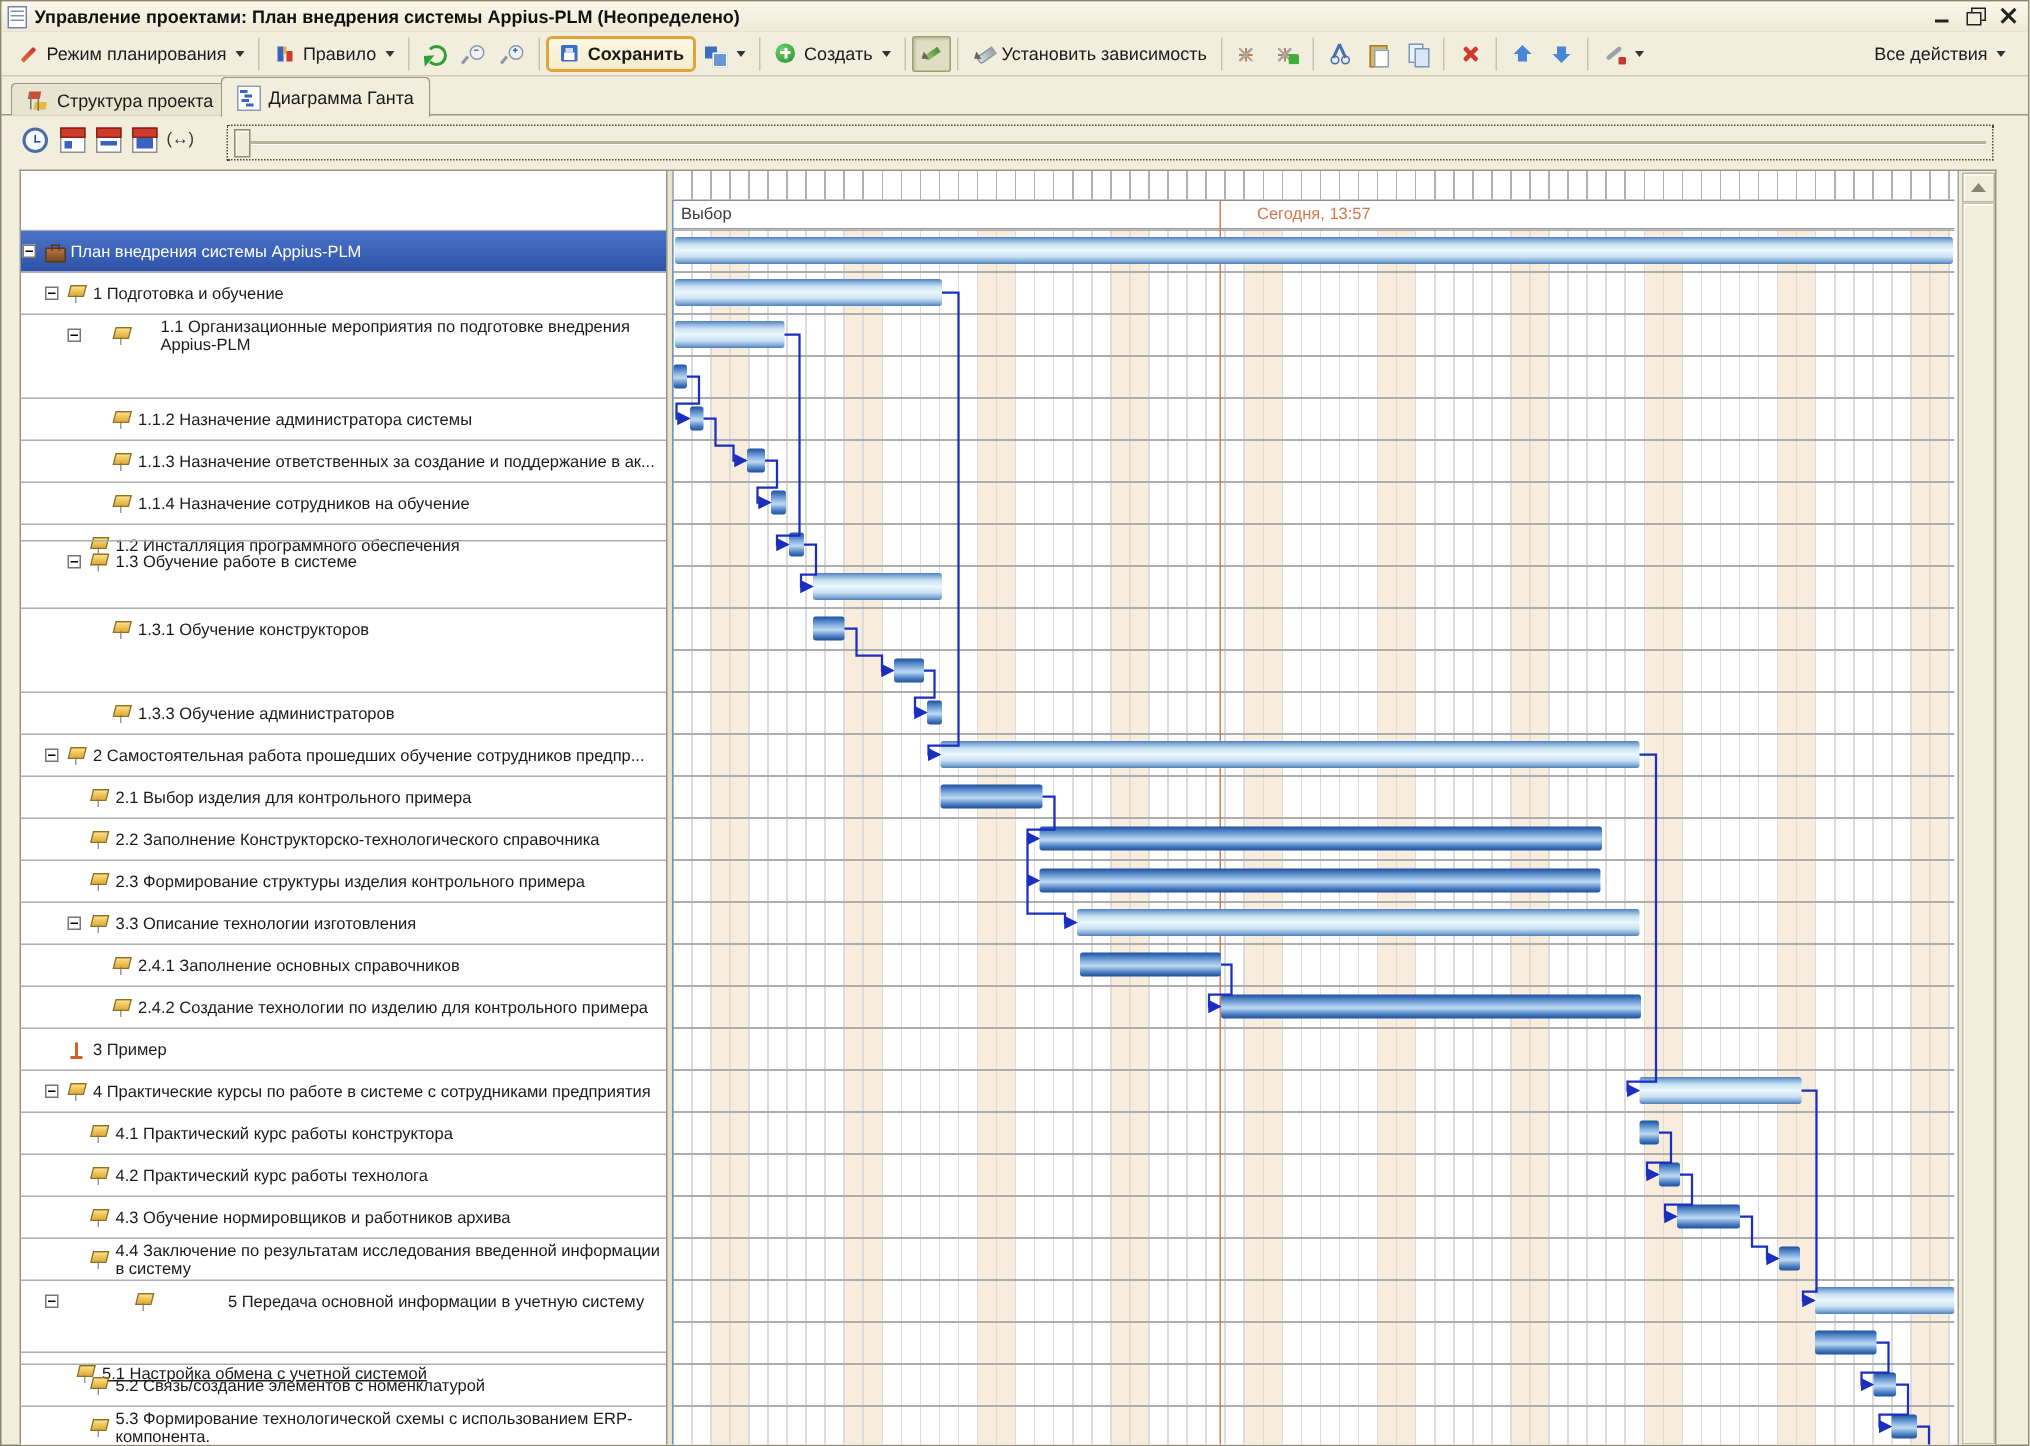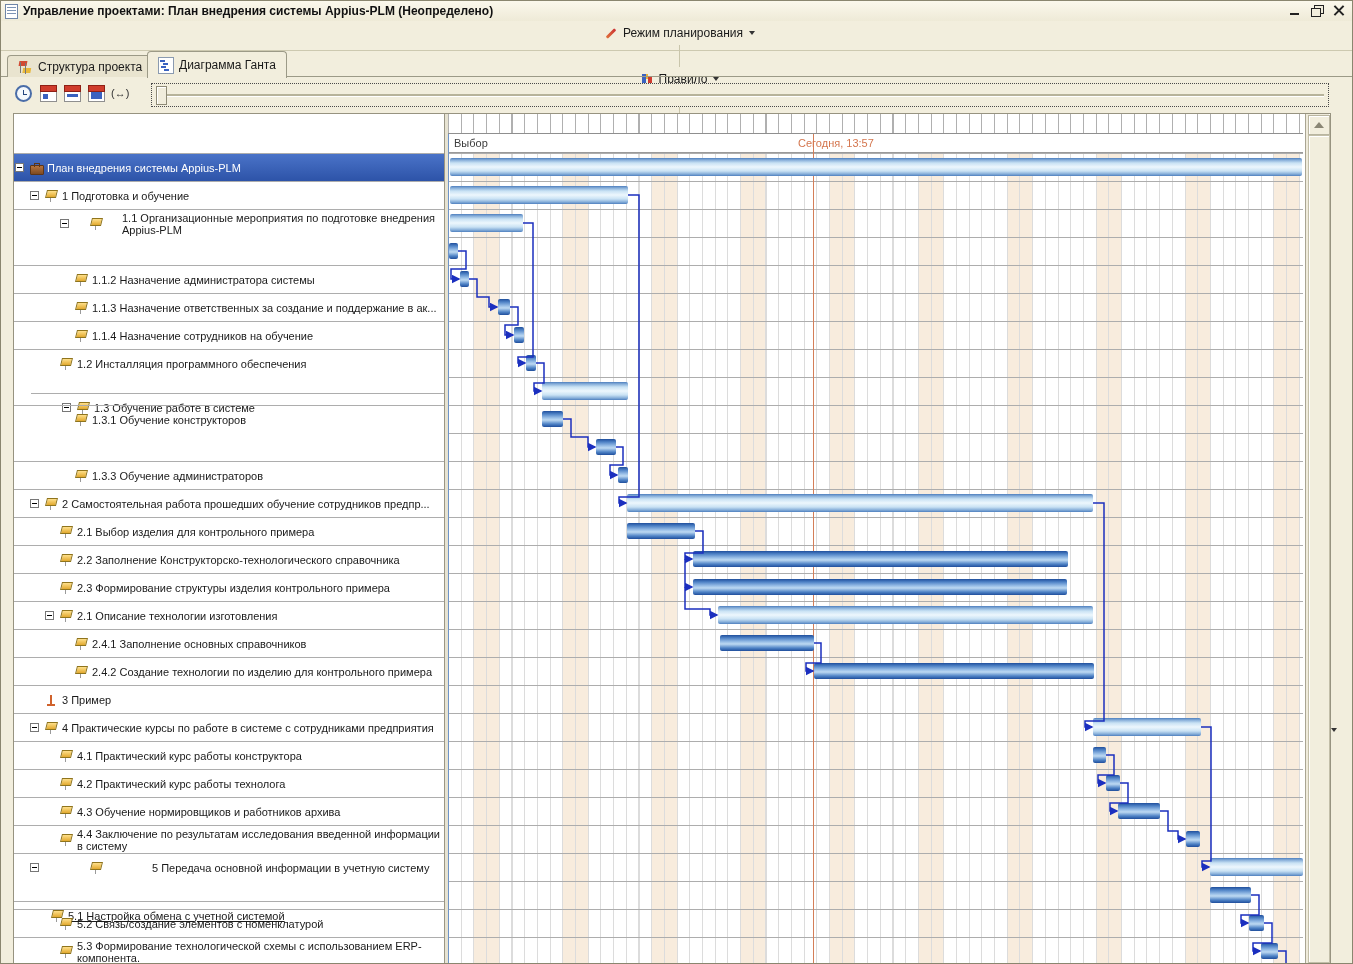--- a/index.html
+++ b/index.html
@@ -18,21 +18,21 @@
   .title-text{font-size:12px;font-weight:bold;color:#111;white-space:nowrap;}
   .winbtns{position:absolute;right:6px;top:3px;display:flex;gap:8px;}
   .winbtn{width:14px;height:13px;position:relative;cursor:default;}
   .wb-min::before{content:'';position:absolute;left:2px;bottom:2px;width:9px;height:2px;background:#222;}
   .wb-rest::before{content:'';position:absolute;left:4px;top:1px;width:8px;height:7px;border:1px solid #222;background:#f2eedd;}
   .wb-rest::after{content:'';position:absolute;left:1px;top:4px;width:8px;height:7px;border:1px solid #222;background:#f2eedd;}
   .wb-close::before,.wb-close::after{content:'';position:absolute;left:6px;top:0;width:2px;height:13px;background:#222;}
   .wb-close::before{transform:rotate(45deg);} .wb-close::after{transform:rotate(-45deg);}
   
   .toolbar{position:absolute;left:0;top:20px;width:100%;height:30px;display:flex;align-items:center;
-    padding-left:5px;box-sizing:border-box;border-bottom:1px solid #cdc9b0;background:#f2eedd;flex-direction:column;}
+    padding-left:5px;box-sizing:border-box;border-bottom:1px solid #cdc9b0;background:#f2eedd;}
   .tbtn{display:inline-flex;align-items:center;gap:4px;padding:3px 4px;border:1px solid transparent;border-radius:2px;font-size:12px;white-space:nowrap;cursor:default;}
   .tsep{width:1px;height:22px;background:#c9c5ab;margin:0 4px;flex:0 0 auto;}
   .caret{width:0;height:0;border-left:3px solid transparent;border-right:3px solid transparent;border-top:4px solid #333;margin-left:2px;}
   .tbtn-save{border:2px solid #e2a33c;border-radius:4px;background:linear-gradient(180deg,#fdf8e3,#f4eccb);font-weight:bold;padding:2px 6px;}
   .tbtn-pressed{background:#e1ddc3;border:1px solid #98a26b;box-shadow:inset 1px 1px 2px rgba(0,0,0,.18);}
   .allactions{margin-left:auto;margin-right:10px;}
   .ticon{width:16px;height:16px;position:relative;display:inline-block;flex:0 0 auto;}
   
   .i-pencil::before{content:'';position:absolute;left:2px;top:7px;width:12px;height:3px;background:linear-gradient(90deg,#e0703a,#c33);transform:rotate(-45deg);border-radius:1px;}
   .i-rule::before{content:'';position:absolute;left:3px;top:3px;width:4px;height:10px;background:#3a62c0;}
@@ -135,21 +135,21 @@
   .chart-area{position:absolute;left:447px;top:133px;width:855px;height:831px;background:#fff;overflow:hidden;}
   .chart-grid{position:absolute;left:0;top:19px;width:855px;height:812px;
     background-image:
       repeating-linear-gradient(180deg,#adadad 0 1px,transparent 1px 28px),
       repeating-linear-gradient(90deg,#dcdcdc 0 1px,transparent 1px 12.7px),
       repeating-linear-gradient(90deg,transparent 0 25.4px,#f8ecdd 25.4px 50.8px,transparent 50.8px 88.9px);}
   .chart-left-line{position:absolute;left:0;top:0;width:1px;height:831px;background:#6f94c8;}
   .header-band{position:absolute;left:0;top:0;width:855px;height:19px;background:#fff;border-bottom:1px solid #9a9a9a;box-sizing:border-box;}
   .interval-label{position:absolute;left:6px;top:3px;font-size:11px;color:#3c3c3c;}
   .today-line{position:absolute;left:365px;top:0;width:1px;height:831px;background:#d47e58;}
-  .today-label{position:absolute;left:350px;top:3px;font-size:11px;color:#d4764e;white-space:nowrap;}
+  .today-label{position:absolute;left:390px;top:3px;font-size:11px;color:#d4764e;white-space:nowrap;}
   .bar{position:absolute;border-radius:2px;}
   .bar-summary{height:18px;background:linear-gradient(180deg,#4e7fbe 0,#86aed9 2px,#c9e2f4 5px,#edf7fd 9px,#c9e2f4 13px,#86aed9 16px,#4e7fbe 18px);}
   .bar-task{height:16px;background:linear-gradient(180deg,#1f4e9c 0,#4f83c6 3px,#9cc1e8 7px,#bdd9f2 9px,#4f83c6 13px,#1f4e9c 16px);}
   .conn-svg{position:absolute;left:0;top:0;pointer-events:none;}
   
   .vscroll{position:absolute;left:1304px;top:113px;width:24px;height:851px;background:#efebdb;border-left:1px solid #a9a593;box-sizing:border-box;}
   .vs-up{position:absolute;left:2px;top:1px;width:20px;height:18px;background:#f2eedd;border:1px solid #b9b5a0;box-shadow:inset 1px 1px 0 #fff;}
   .vs-up::before{content:'';position:absolute;left:5px;top:6px;border-left:5px solid transparent;border-right:5px solid transparent;border-bottom:6px solid #8a8674;}
   .vs-thumb{position:absolute;left:2px;top:21px;width:20px;height:826px;background:#f2eedd;border:1px solid #c2bea8;box-shadow:inset 1px 1px 0 #fff;}
 </style>
@@ -290,21 +290,21 @@
       <div class="tree-row sel" style="top: 0px; padding-left: 1px;">
         <span class="expander"></span>
         <span class="row-icon icon-case"></span>
         <span class="tree-label">План внедрения системы Appius-PLM</span>
       </div>
       <div class="tree-row" style="top: 28px; padding-left: 16px;">
         <span class="expander"></span>
         <span class="row-icon icon-flag"></span>
         <span class="tree-label">1 Подготовка и обучение</span>
       </div>
-      <div class="tree-row" style="top: 56px; padding-left: 46px; gap: 15px;">
+      <div class="tree-row" style="top: 56px; padding-left: 31px; gap: 15px;">
         <span class="expander"></span>
         <span class="row-icon icon-flag"></span>
         <span class="tree-label">1.1 Организационные мероприятия по подготовке внедрения Appius-PLM</span>
       </div>
       <div class="tree-row" style="top: 112px; padding-left: 46px;">
         <span class="exp-spacer"></span>
         <span class="row-icon icon-flag"></span>
         <span class="tree-label">1.1.2 Назначение администратора системы</span>
       </div>
       <div class="tree-row" style="top: 140px; padding-left: 46px;">
@@ -315,21 +315,21 @@
       <div class="tree-row" style="top: 168px; padding-left: 46px;">
         <span class="exp-spacer"></span>
         <span class="row-icon icon-flag"></span>
         <span class="tree-label">1.1.4 Назначение сотрудников на обучение</span>
       </div>
       <div class="tree-row" style="top: 196px; padding-left: 31px;">
         <span class="exp-spacer"></span>
         <span class="row-icon icon-flag"></span>
         <span class="tree-label">1.2 Инсталляция программного обеспечения</span>
       </div>
-      <div class="tree-row" style="top: 240px; padding-left: 31px; margin-left: 17px;">
+      <div class="tree-row" style="top: 207px; padding-left: 31px;">
         <span class="expander"></span>
         <span class="row-icon icon-flag"></span>
         <span class="tree-label">1.3 Обучение работе в системе</span>
       </div>
       <div class="tree-row" style="top: 252px; padding-left: 46px;">
         <span class="exp-spacer"></span>
         <span class="row-icon icon-flag"></span>
         <span class="tree-label">1.3.1 Обучение конструкторов</span>
       </div>
       <div class="tree-row" style="top: 308px; padding-left: 46px;">
@@ -353,21 +353,21 @@
         <span class="tree-label">2.2 Заполнение Конструкторско-технологического справочника</span>
       </div>
       <div class="tree-row" style="top: 420px; padding-left: 31px;">
         <span class="exp-spacer"></span>
         <span class="row-icon icon-flag"></span>
         <span class="tree-label">2.3 Формирование структуры изделия контрольного примера</span>
       </div>
       <div class="tree-row" style="top: 448px; padding-left: 31px;">
         <span class="expander"></span>
         <span class="row-icon icon-flag"></span>
-        <span class="tree-label">2.1 Описание технологии изготовления</span>
+        <span class="tree-label">3.3 Описание технологии изготовления</span>
       </div>
       <div class="tree-row" style="top: 476px; padding-left: 46px;">
         <span class="exp-spacer"></span>
         <span class="row-icon icon-flag"></span>
         <span class="tree-label">2.4.1 Заполнение основных справочников</span>
       </div>
       <div class="tree-row" style="top: 504px; padding-left: 46px;">
         <span class="exp-spacer"></span>
         <span class="row-icon icon-flag"></span>
         <span class="tree-label">2.4.2 Создание технологии по изделию для контрольного примера</span>

